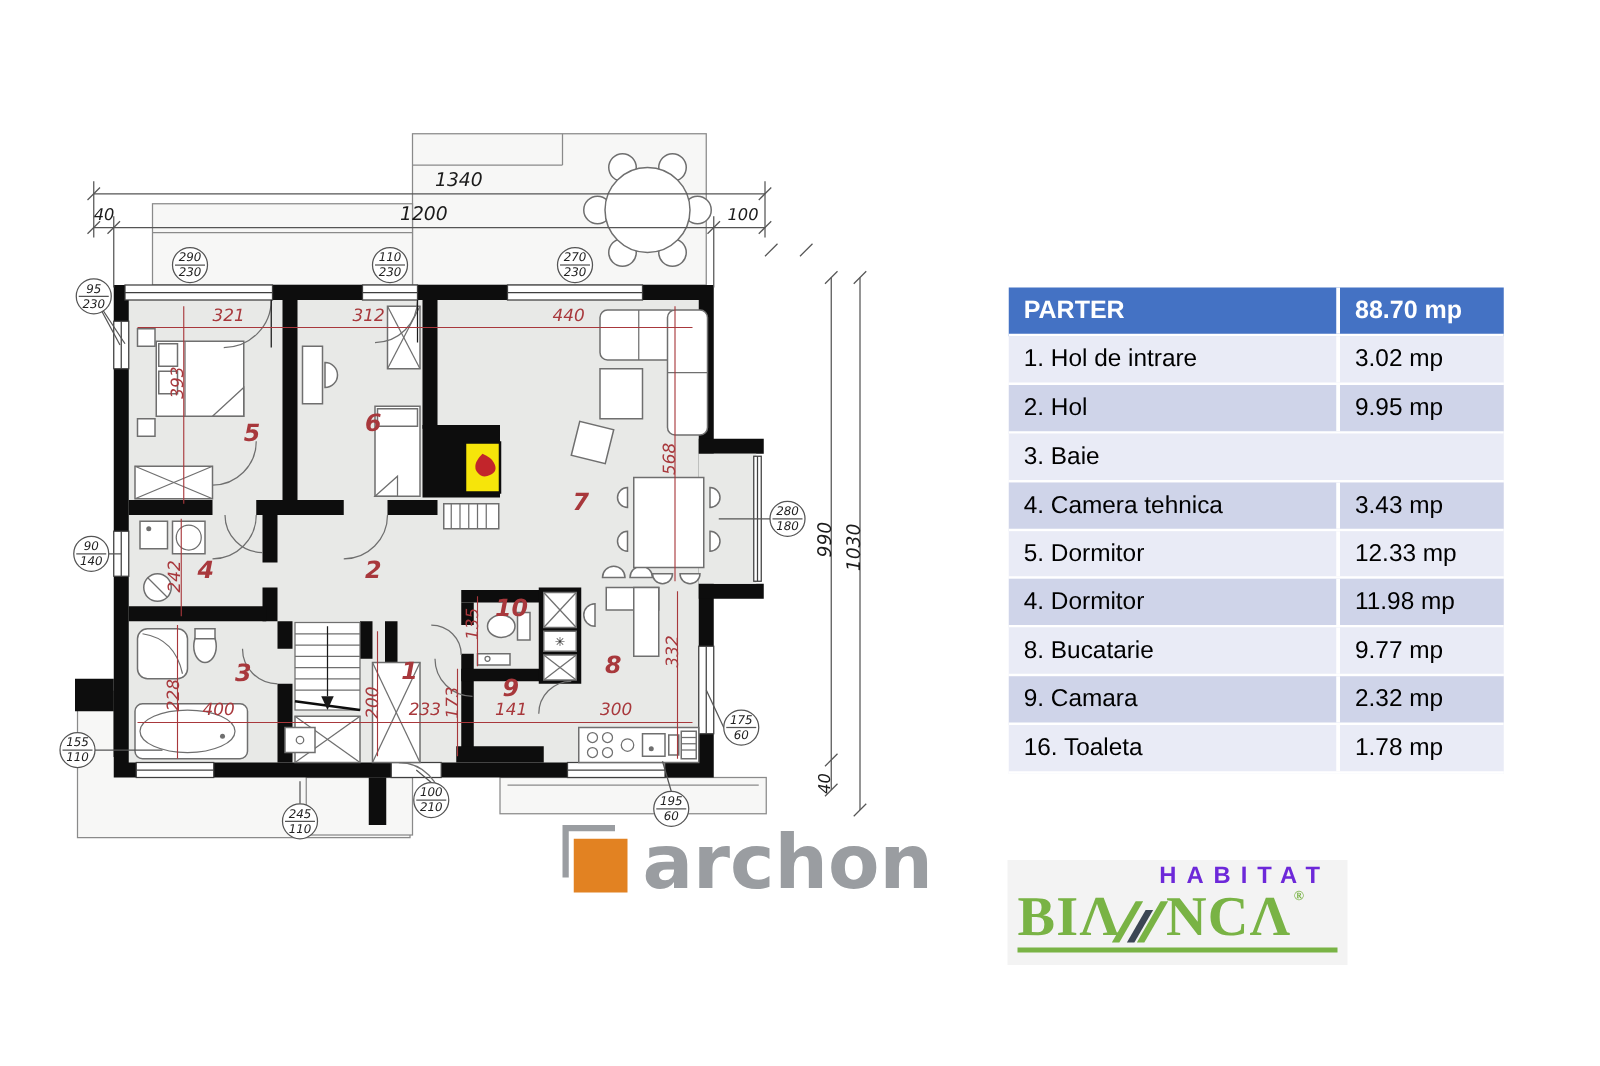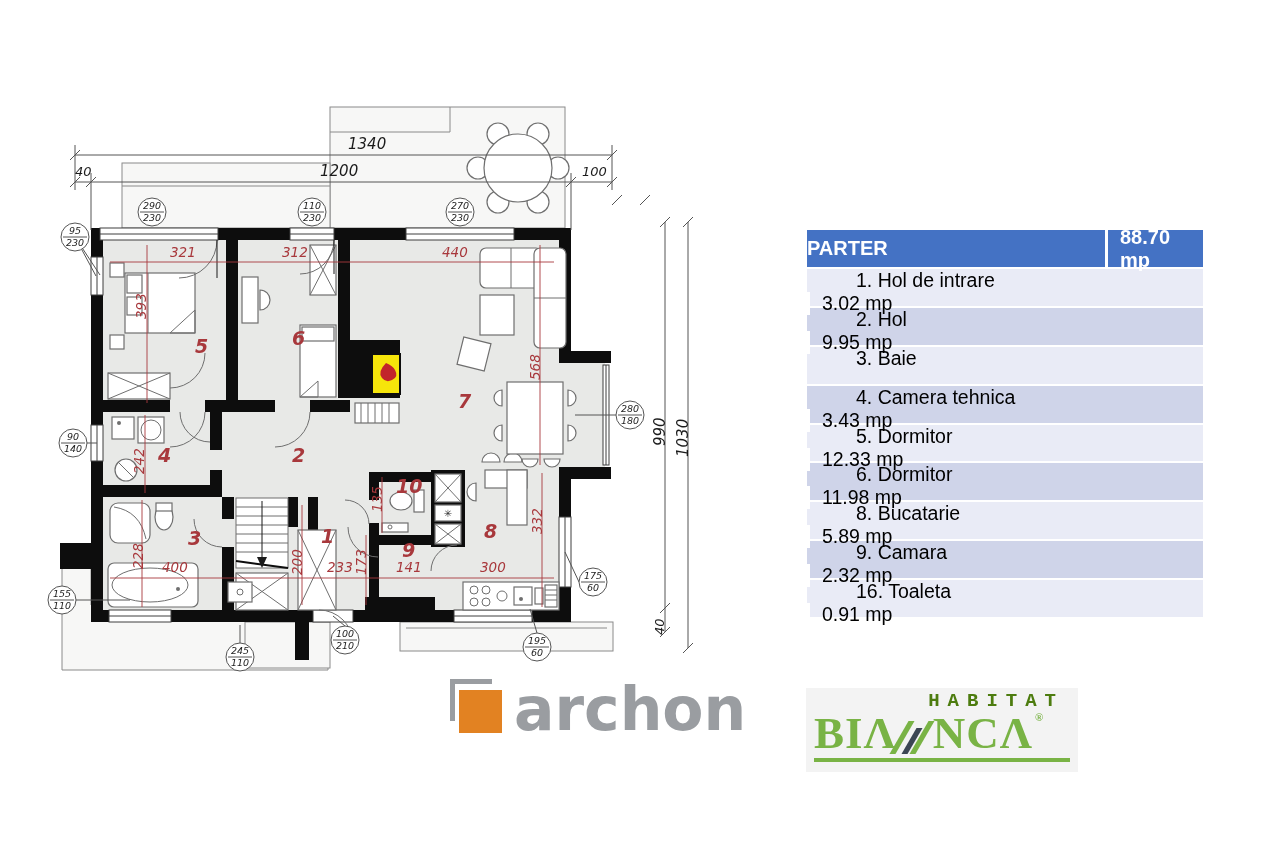--- a/index.html
+++ b/index.html
@@ -16,40 +16,40 @@
   .furn{stroke:#6f6f6f;stroke-width:1.2;fill:#fff;}
   .furnl{stroke:#6f6f6f;stroke-width:1;fill:none;}
   .wallline{stroke:#3f3f3f;stroke-width:1;fill:none;}
   .redline{stroke:#a8383c;stroke-width:0.9;fill:none;}
   .dline{stroke:#555;stroke-width:1;fill:none;}
   
   #area-table{position:absolute;left:807px;top:230px;width:396px;}
   .t-head{display:flex;background:#4472c4;color:#fff;font-weight:bold;font-size:20px;
           height:37px;align-items:center;border-bottom:2px solid #fff;}
   .t-row{display:flex;font-size:19.5px;color:#000;height:36.9px;align-items:center;
-         border-bottom:2px solid #fff;flex-direction:column;}
+         border-bottom:2px solid #fff;}
   .t-row:nth-child(odd){background:#cfd4e9;}
   .t-row:nth-child(even){background:#e9ebf6;}
-  .c1{width:298px;box-sizing:border-box;}
+  .c1{width:262px;padding-left:12px;box-sizing:border-box;}
   .c2{flex:1;padding-left:12px;border-left:3px solid #fff;align-self:stretch;
       display:flex;align-items:center;}
   .t-head .c2{font-weight:bold;}
   
-  #archon{position:absolute;left:450px;top:679px;display:flex;align-items:flex-end;}
+  #archon{position:absolute;left:450px;top:660px;display:flex;align-items:flex-end;}
   .a-sq{position:relative;width:52px;height:58px;margin-right:12px;}
   .a-sq .g{position:absolute;left:0;top:0;width:42px;height:42px;background:#9a9da1;}
   .a-sq .w{position:absolute;left:5px;top:5px;width:40px;height:40px;background:#fff;}
   .a-sq .o{position:absolute;left:9px;top:11px;width:43px;height:43px;background:#e28222;}
   .a-word{font-family:"DejaVu Sans",sans-serif;font-weight:bold;font-size:60px;
           color:#9a9da1;line-height:0.92;letter-spacing:0px;}
   
   #bianca{position:absolute;left:806px;top:688px;width:272px;height:84px;
           background:#f3f3f3;padding:2px 8px;box-sizing:border-box;}
-  .hb-top{text-align:right;font-family:Liberation Mono, monospace;font-weight:bold;
-          font-size:19px;letter-spacing:8px;color:#4d7c0f;padding-right:6px;}
+  .hb-top{text-align:right;font-family:Liberation Sans, sans-serif;font-weight:bold;
+          font-size:19px;letter-spacing:8px;color:#6d28d9;padding-right:6px;}
   .hb-main{display:flex;align-items:flex-end;color:#79b345;
            font-family:Liberation Serif, serif;font-weight:bold;font-size:45px;
            line-height:0.95;letter-spacing:1px;}
   .hb-slashes{display:flex;align-items:flex-end;height:34px;margin:0 4px 1px 2px;}
   .hb-slashes i{display:block;width:6px;height:33px;margin-right:4px;
                 transform:skewX(-30deg);background:#79b345;}
   .hb-slashes i.dark{background:#3c4654;height:26px;}
   .hb-reg{font-size:11px;color:#79b345;align-self:flex-start;margin-left:2px;}
   .hb-bar{height:4px;background:#79b345;margin-top:3px;}
 </style>
@@ -490,34 +490,34 @@
       </div>
     <div class="t-row">
       <div class="c1">4. Camera tehnica</div>
       <div class="c2">3.43 mp</div>
       </div>
     <div class="t-row">
       <div class="c1">5. Dormitor</div>
       <div class="c2">12.33 mp</div>
       </div>
     <div class="t-row">
-      <div class="c1">6. Dormitor</div>
+      <div class="c1">4. Dormitor</div>
       <div class="c2">11.98 mp</div>
       </div>
     <div class="t-row">
       <div class="c1">8. Bucatarie</div>
-      <div class="c2">5.89 mp</div>
+      <div class="c2">9.77 mp</div>
       </div>
     <div class="t-row">
       <div class="c1">9. Camara</div>
       <div class="c2">2.32 mp</div>
       </div>
     <div class="t-row">
       <div class="c1">16. Toaleta</div>
-      <div class="c2">0.91 mp</div>
+      <div class="c2">1.78 mp</div>
       </div>
   </div>
 
   <div id="archon">
     <div class="a-sq">
       <div class="g"></div>
         <div class="w"></div>
         <div class="o"></div>
     </div>
     <div class="a-word">archon</div>

